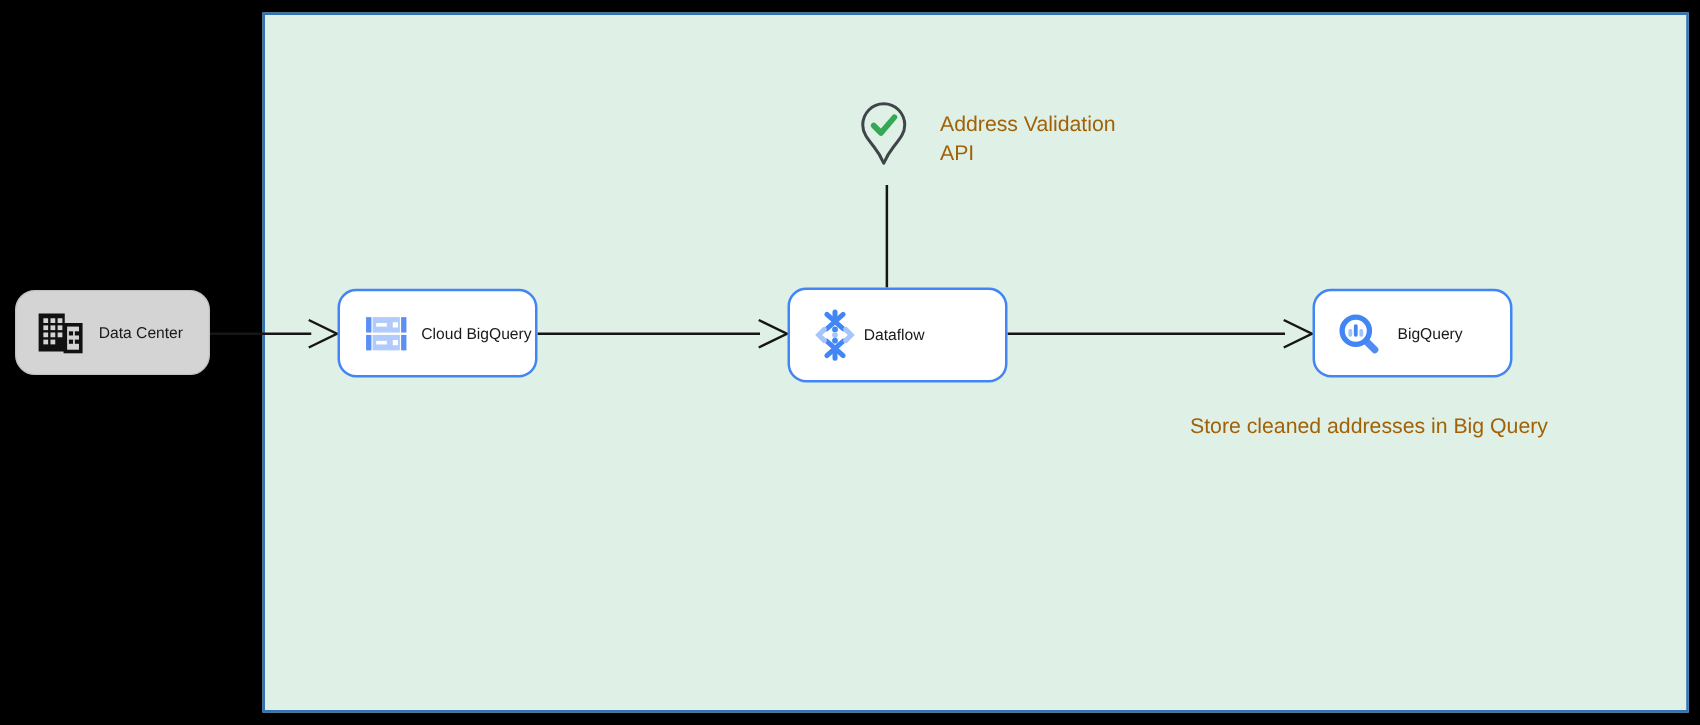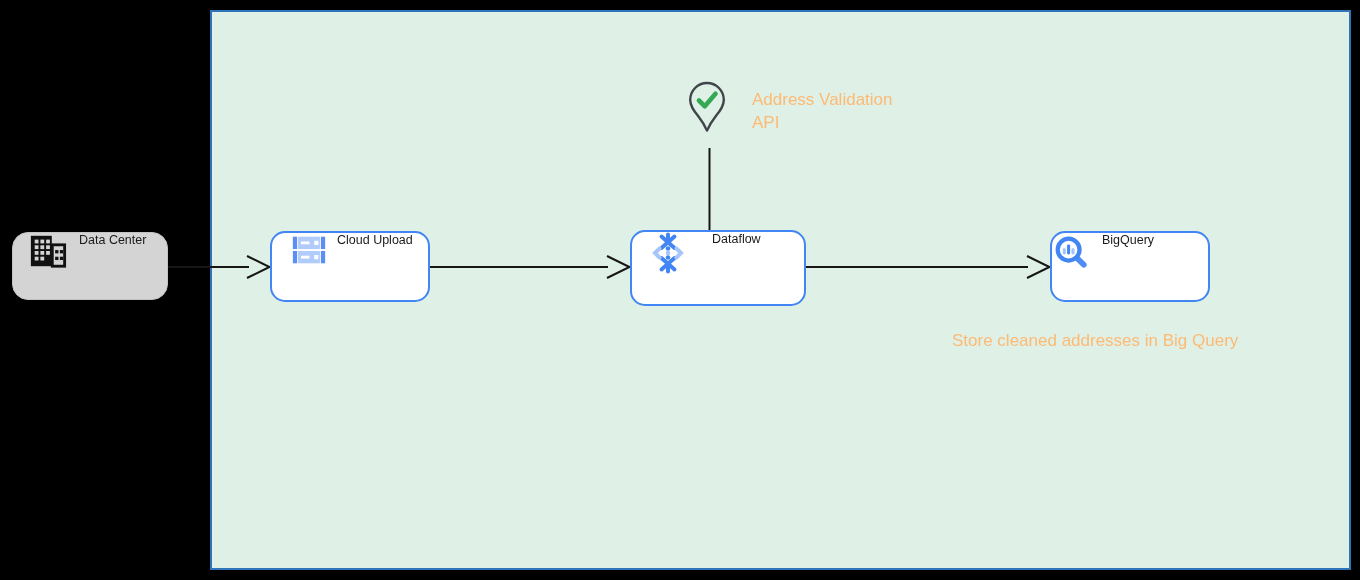--- a/index.html
+++ b/index.html
@@ -23,20 +23,21 @@
     border:2px solid #2f73b8;
   }
   .connector-layer{
     position:absolute;
     left:0; top:0;
     pointer-events:none;
   }
   .node{
     position:absolute;
     display:flex;
+    align-items:center;
     box-sizing:border-box;
     background:#ffffff;
     border:2.5px solid #4285f4;
     border-radius:15px;
   }
   .node .label{
     font-size:12.5px;
     color:#1a1a1a;
     white-space:nowrap;
   }
@@ -50,34 +51,35 @@
   .node-data-center .label{margin-left:12px;}
   .node-cloud-storage{
     left:270px; top:231px; width:160px; height:71px;
     padding-left:18px;
   }
   .node-cloud-storage .label{margin-left:9px;}
   .node-dataflow{
     left:630px; top:230px; width:176px; height:76px;
     padding-left:16px;
   }
-  .node-dataflow .label{margin-left:24px;}
+  .node-dataflow .label{margin-left:3px;}
   .node-bigquery{
     left:1050px; top:231px; width:160px; height:71px;
+    padding-left:16px;
   }
   .node-bigquery .label{margin-left:12px;}
   .pin{
     position:absolute;
     left:687px; top:80px;
     width:40px; height:56px;
   }
   .note{
     position:absolute;
     font-size:17px;
-    color:#fdba74;
+    color:#a16207;
     line-height:24px;
     white-space:pre-line;
   }
   .note-upload{left:270px; top:330px; width:210px;}
   .note-process{left:568px; top:329px; white-space:nowrap;}
   .note-store{left:952px; top:329px; white-space:nowrap;}
   .note-api{left:752px; top:88px; width:178px; line-height:23px;}
 </style>
 </head>
 <body>
@@ -143,21 +145,21 @@
         <rect x="25.5" y="7.3" width="4.4" height="4.4" fill="#fff"></rect>
       </g>
       <g>
         <rect x="8.5" y="18" width="23" height="13" fill="#b1ccfb"></rect>
         <rect x="3" y="18" width="4.5" height="13" fill="#5c8ff6"></rect>
         <rect x="32.5" y="18" width="4.5" height="13" fill="#5c8ff6"></rect>
         <rect x="11.5" y="23" width="9" height="3" fill="#fff"></rect>
         <rect x="25.5" y="22.3" width="4.4" height="4.4" fill="#fff"></rect>
       </g>
     </svg>
-    <span class="label">Cloud Upload</span>
+    <span class="label">Cloud BigQuery</span>
   </div>
 
   <div class="node node-dataflow">
     <svg width="40" height="42" viewBox="0 0 40 42">
       <g stroke="#4285f4" stroke-width="4" stroke-linecap="round" fill="none">
         <path d="M20 2.5 V9"></path>
         <path d="M13.5 4.5 L26.5 16"></path>
         <path d="M26.5 4.5 L13.5 16"></path>
         <path d="M20 39.5 V33"></path>
         <path d="M13.5 37.5 L26.5 26"></path>

